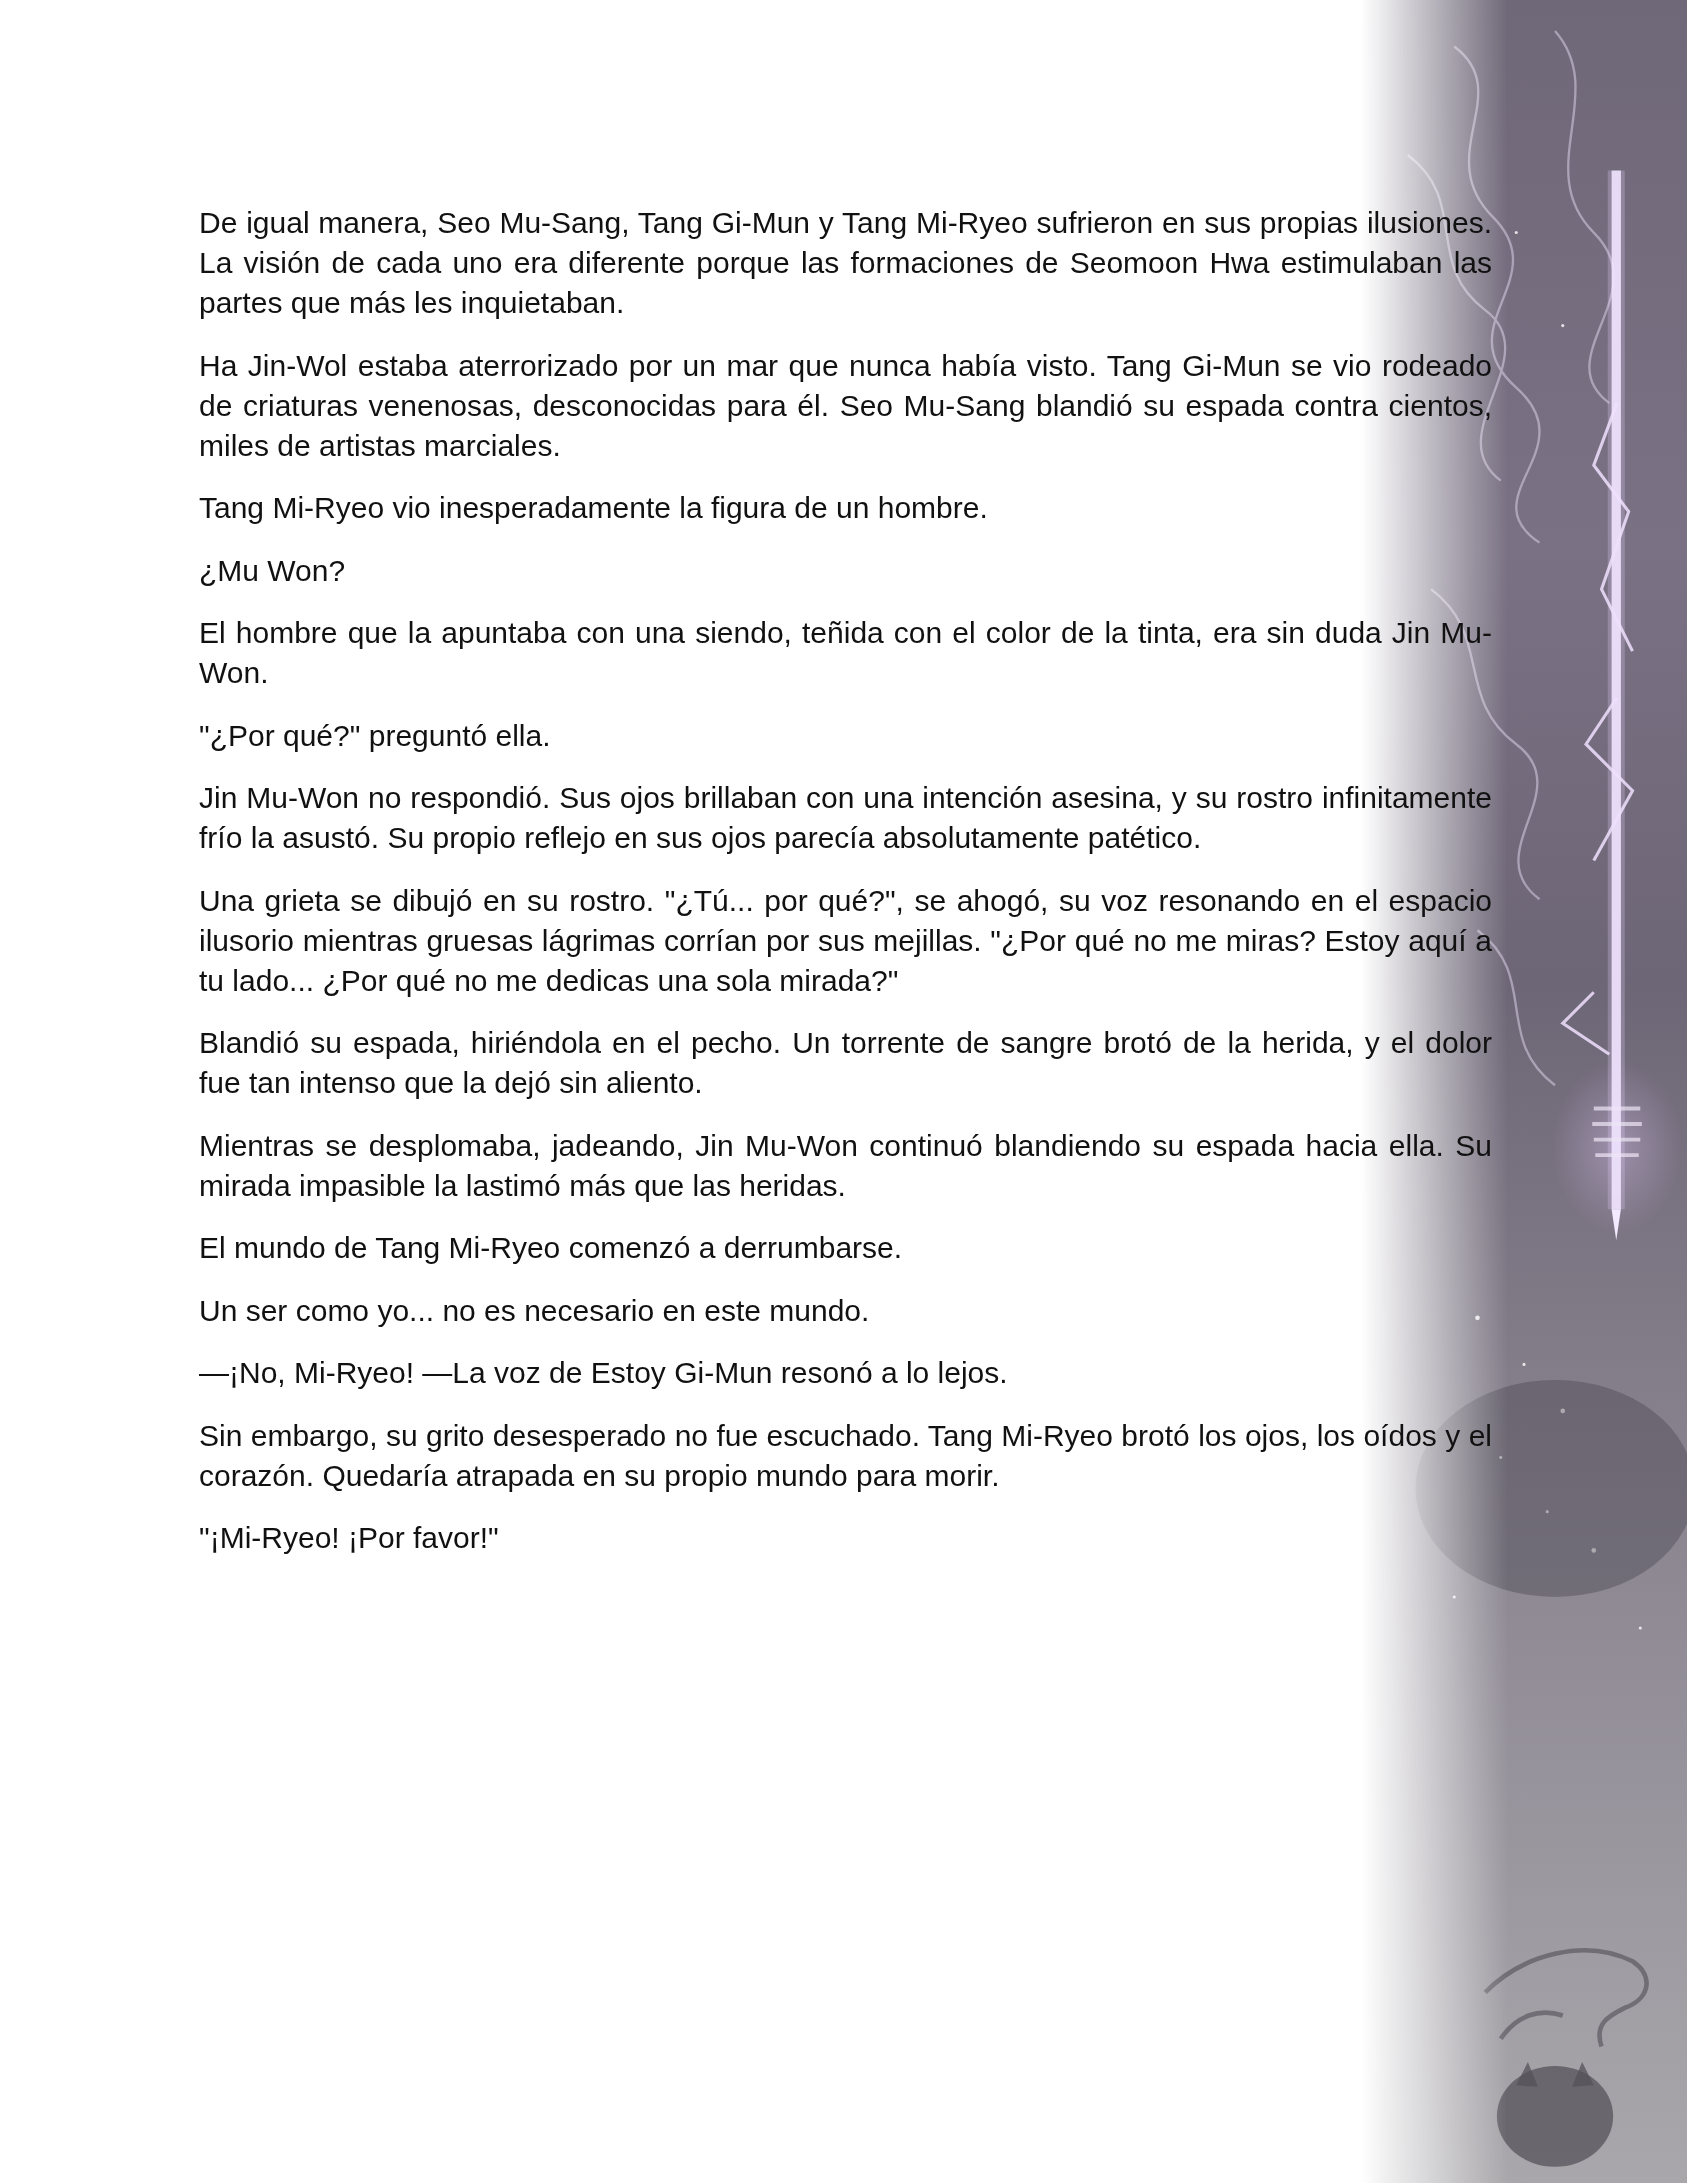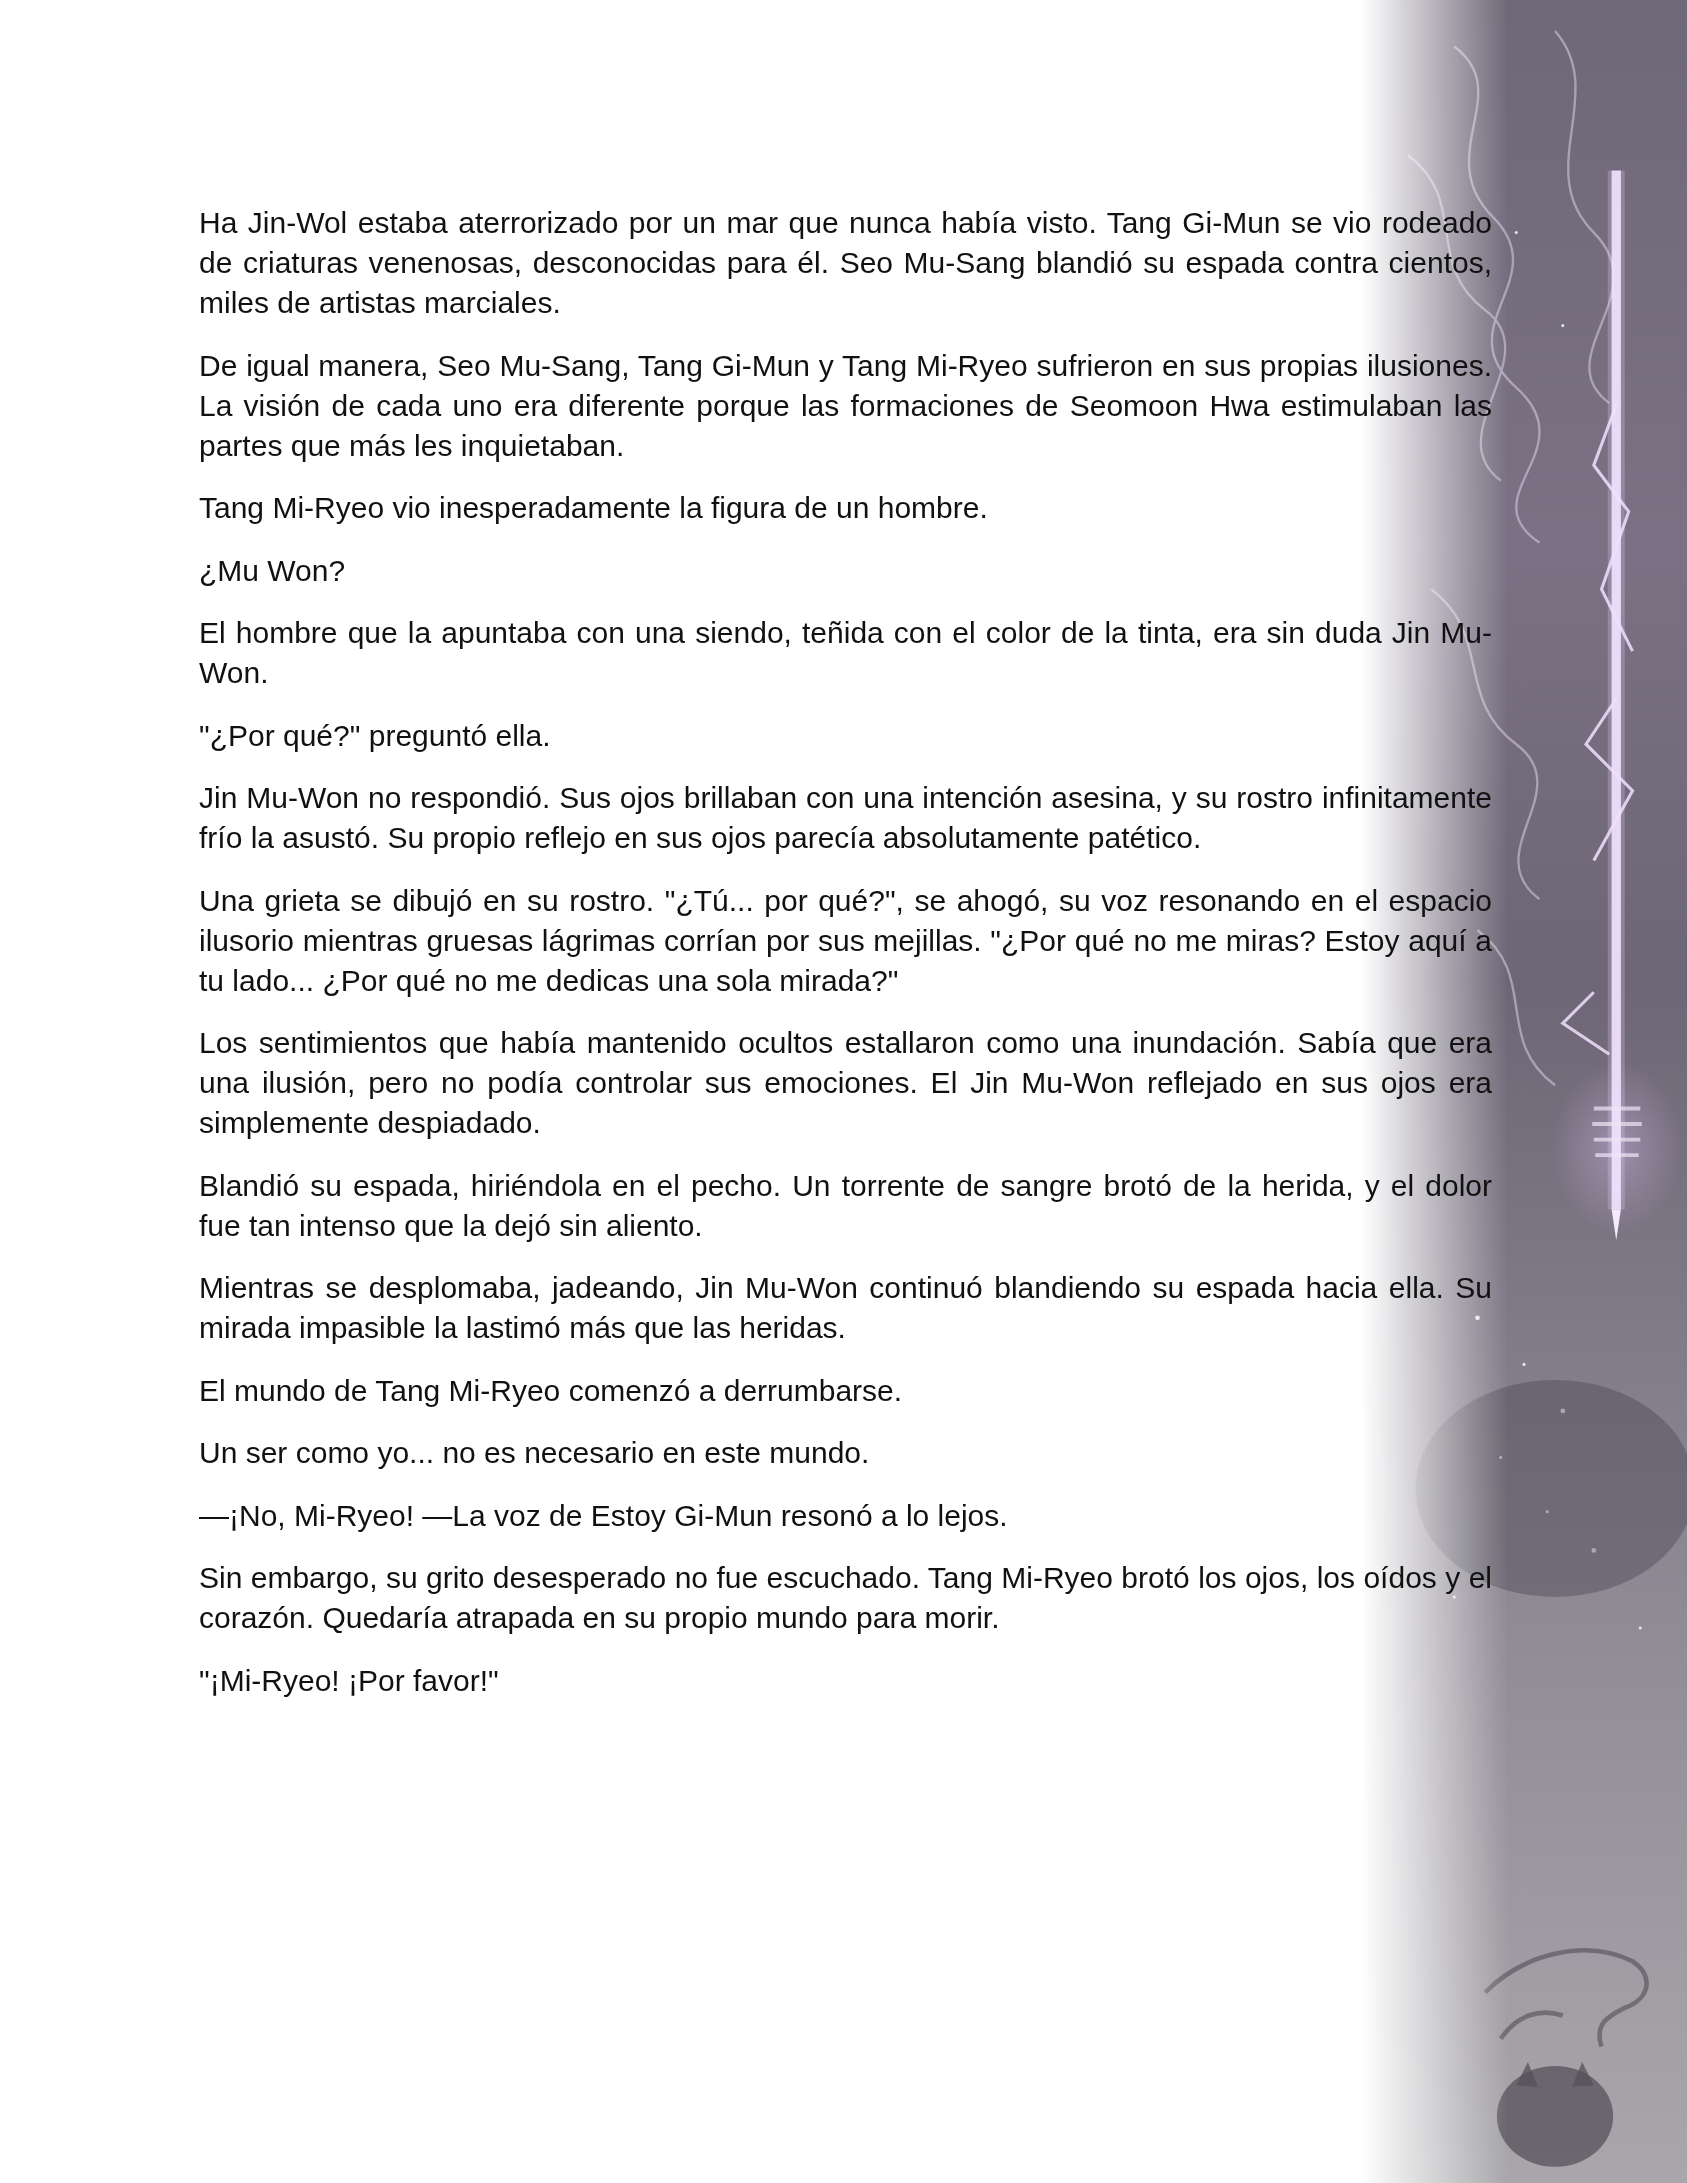--- a/index.html
+++ b/index.html
@@ -76,29 +76,28 @@
     <g fill="none" stroke="#5e5a62" stroke-width="6" opacity="0.7">
       <path d="M160 2570 C210 2520 290 2500 350 2530 C380 2550 370 2580 340 2590 C320 2600 300 2610 310 2640"></path>
       <path d="M180 2630 C200 2600 230 2590 260 2600"></path>
     </g>
     <ellipse cx="250" cy="2730" rx="75" ry="65" fill="#55525a" opacity="0.75"></ellipse>
     <path d="M200 2690 L215 2660 L228 2692 Z M300 2690 L285 2660 L272 2692 Z" fill="#55525a" opacity="0.75"></path>
   </svg>
 </div>
 
 <div class="page-text">
+  <p class="para">De igual manera, Seo Mu-Sang, Tang Gi-Mun y Tang Mi-Ryeo sufrieron en sus propias ilusiones. La visión de cada uno era diferente porque las formaciones de Seomoon Hwa estimulaban las partes que más les inquietaban.</p>
   <p class="para">Ha Jin-Wol estaba aterrorizado por un mar que nunca había visto. Tang Gi-Mun se vio rodeado de criaturas venenosas, desconocidas para él. Seo Mu-Sang blandió su espada contra cientos, miles de artistas marciales.</p>
-  <p class="para">De igual manera, Seo Mu-Sang, Tang Gi-Mun y Tang Mi-Ryeo sufrieron en sus propias ilusiones. La visión de cada uno era diferente porque las formaciones de Seomoon Hwa estimulaban las partes que más les inquietaban.</p>
   <p class="para">Tang Mi-Ryeo vio inesperadamente la figura de un hombre.</p>
   <p class="para italic">¿Mu Won?</p>
   <p class="para">El hombre que la apuntaba con una siendo, teñida con el color de la tinta, era sin duda Jin Mu-Won.</p>
   <p class="para">"¿Por qué?" preguntó ella.</p>
   <p class="para">Jin Mu-Won no respondió. Sus ojos brillaban con una intención asesina, y su rostro infinitamente frío la asustó. Su propio reflejo en sus ojos parecía absolutamente patético.</p>
   <p class="para">Una grieta se dibujó en su rostro. "¿Tú... por qué?", se ahogó, su voz resonando en el espacio ilusorio mientras gruesas lágrimas corrían por sus mejillas. "¿Por qué no me miras? Estoy aquí a tu lado... ¿Por qué no me dedicas una sola mirada?"</p>
-  <p class="para">Los sentimientos que había mantenido ocultos estallaron como una inundación. Sabía que era una ilusión, pero no podía controlar sus emociones. El Jin Mu-Won reflejado en sus ojos era simplemente despiadado.</p>
   <p class="para">Blandió su espada, hiriéndola en el pecho. Un torrente de sangre brotó de la herida, y el dolor fue tan intenso que la dejó sin aliento.</p>
   <p class="para">Mientras se desplomaba, jadeando, Jin Mu-Won continuó blandiendo su espada hacia ella. Su mirada impasible la lastimó más que las heridas.</p>
   <p class="para">El mundo de Tang Mi-Ryeo comenzó a derrumbarse.</p>
   <p class="para italic">Un ser como yo... no es necesario en este mundo.</p>
   <p class="para">—¡No, Mi-Ryeo! —La voz de Estoy Gi-Mun resonó a lo lejos.</p>
   <p class="para">Sin embargo, su grito desesperado no fue escuchado. Tang Mi-Ryeo brotó los ojos, los oídos y el corazón. Quedaría atrapada en su propio mundo para morir.</p>
   <p class="para">"¡Mi-Ryeo! ¡Por favor!"</p>
 </div>
 
 

